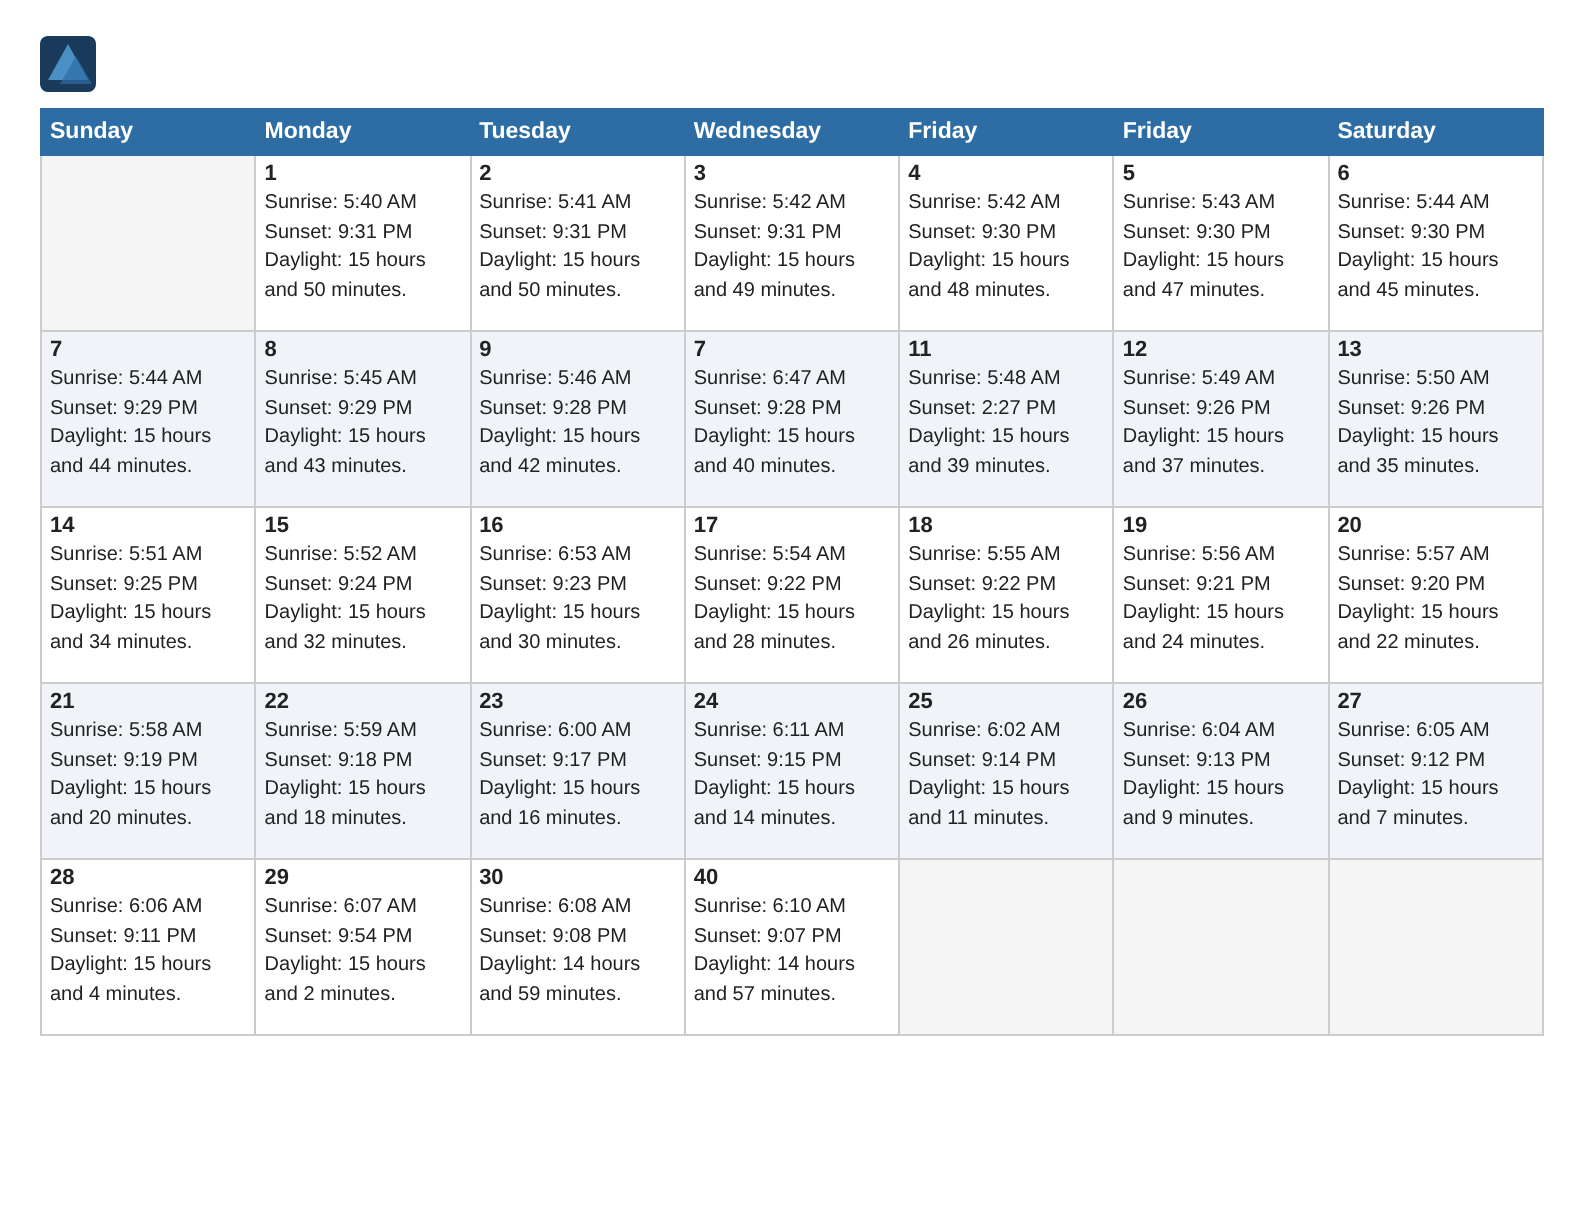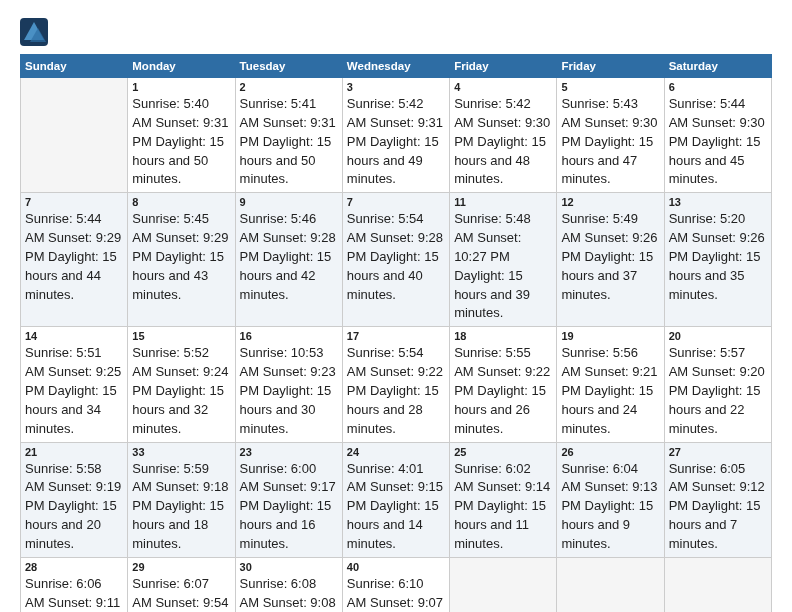--- a/index.html
+++ b/index.html
@@ -81,21 +81,21 @@
     .calendar td.empty {
       background: #f5f5f5;
     }
     .day-num {
       font-weight: bold;
       font-size: 11px;
       display: block;
       margin-bottom: 2px;
     }
     .cell-text {
-      font-size: 13px;
+      font-size: 10px;
       line-height: 1.45;
       color: #222;
     }
     .row-shade td {
       background: #f0f4f8;
     }
   </style>
 </head>
 <body>
 
@@ -192,42 +192,42 @@
           </td>
           <td>
             <span class="day-num">9</span>
             <div class="cell-text">Sunrise: 5:46 AM
 Sunset: 9:28 PM
 Daylight: 15 hours
 and 42 minutes.</div>
           </td>
           <td>
             <span class="day-num">7</span>
-            <div class="cell-text">Sunrise: 5:54 AM
+            <div class="cell-text">Sunrise: 6:47 AM
 Sunset: 9:28 PM
 Daylight: 15 hours
 and 40 minutes.</div>
           </td>
           <td>
             <span class="day-num">11</span>
             <div class="cell-text">Sunrise: 5:48 AM
-Sunset: 10:27 PM
+Sunset: 2:27 PM
 Daylight: 15 hours
 and 39 minutes.</div>
           </td>
           <td>
             <span class="day-num">12</span>
             <div class="cell-text">Sunrise: 5:49 AM
 Sunset: 9:26 PM
 Daylight: 15 hours
 and 37 minutes.</div>
           </td>
           <td>
             <span class="day-num">13</span>
-            <div class="cell-text">Sunrise: 5:20 AM
+            <div class="cell-text">Sunrise: 5:50 AM
 Sunset: 9:26 PM
 Daylight: 15 hours
 and 35 minutes.</div>
           </td>
         </tr>
         <tr>
           <td>
             <span class="day-num">14</span>
             <div class="cell-text">Sunrise: 5:51 AM
 Sunset: 9:25 PM
@@ -236,21 +236,21 @@
           </td>
           <td>
             <span class="day-num">15</span>
             <div class="cell-text">Sunrise: 5:52 AM
 Sunset: 9:24 PM
 Daylight: 15 hours
 and 32 minutes.</div>
           </td>
           <td>
             <span class="day-num">16</span>
-            <div class="cell-text">Sunrise: 10:53 AM
+            <div class="cell-text">Sunrise: 6:53 AM
 Sunset: 9:23 PM
 Daylight: 15 hours
 and 30 minutes.</div>
           </td>
           <td>
             <span class="day-num">17</span>
             <div class="cell-text">Sunrise: 5:54 AM
 Sunset: 9:22 PM
 Daylight: 15 hours
 and 28 minutes.</div>
@@ -279,36 +279,36 @@
         </tr>
         <tr class="row-shade">
           <td>
             <span class="day-num">21</span>
             <div class="cell-text">Sunrise: 5:58 AM
 Sunset: 9:19 PM
 Daylight: 15 hours
 and 20 minutes.</div>
           </td>
           <td>
-            <span class="day-num">33</span>
+            <span class="day-num">22</span>
             <div class="cell-text">Sunrise: 5:59 AM
 Sunset: 9:18 PM
 Daylight: 15 hours
 and 18 minutes.</div>
           </td>
           <td>
             <span class="day-num">23</span>
             <div class="cell-text">Sunrise: 6:00 AM
 Sunset: 9:17 PM
 Daylight: 15 hours
 and 16 minutes.</div>
           </td>
           <td>
             <span class="day-num">24</span>
-            <div class="cell-text">Sunrise: 4:01 AM
+            <div class="cell-text">Sunrise: 6:11 AM
 Sunset: 9:15 PM
 Daylight: 15 hours
 and 14 minutes.</div>
           </td>
           <td>
             <span class="day-num">25</span>
             <div class="cell-text">Sunrise: 6:02 AM
 Sunset: 9:14 PM
 Daylight: 15 hours
 and 11 minutes.</div>

